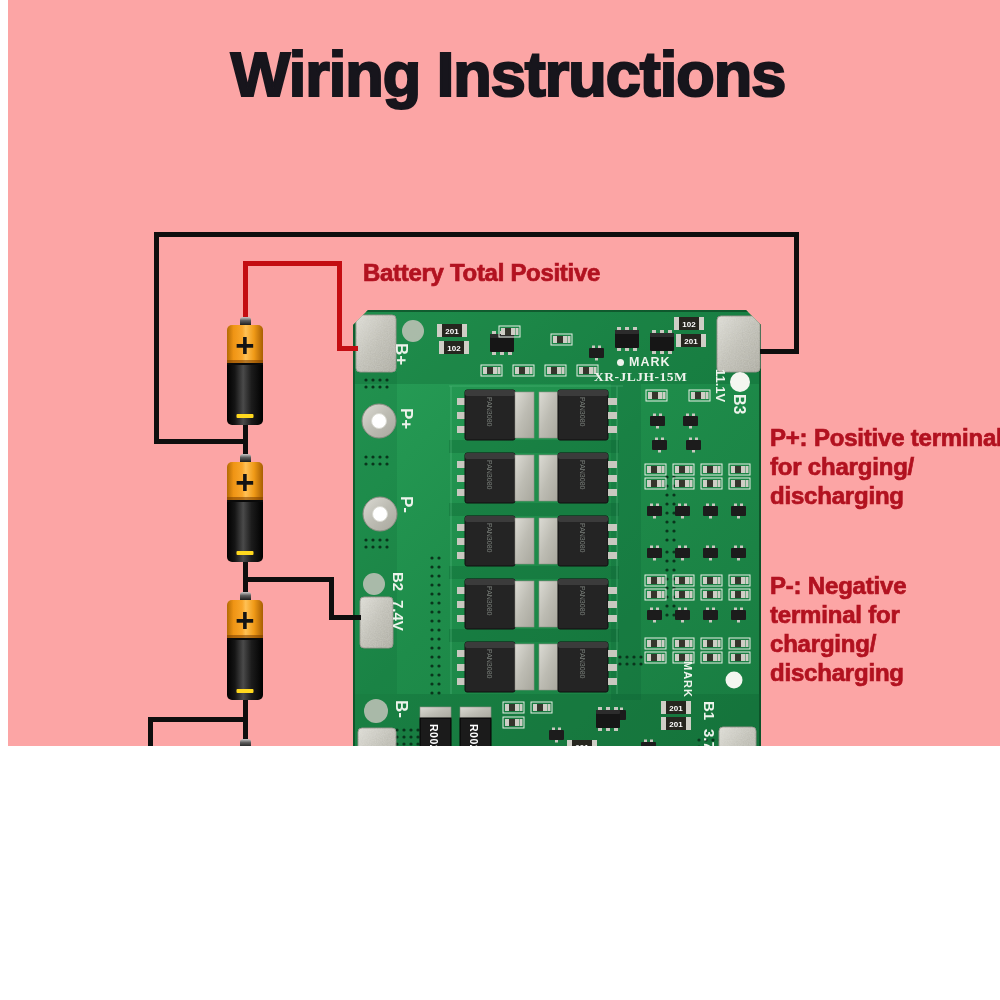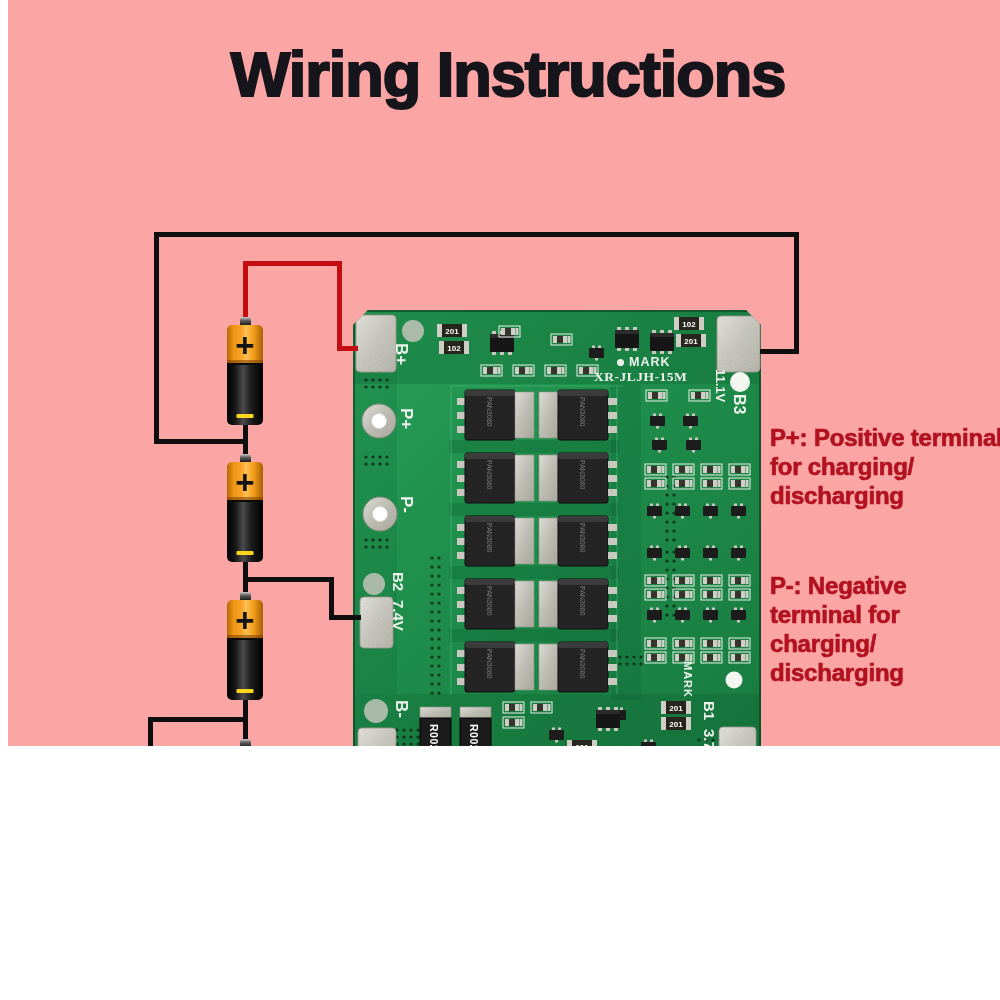--- a/index.html
+++ b/index.html
@@ -422,20 +422,21 @@
   <div class="battery" style="top:739px">
     <div class="nub"></div>
     <div class="cap">
         <span class="plus">+</span>
       </div>
     <div class="body">
         <div class="dash"></div>
       </div>
   </div>
 
+  <div class="red-note btp">Battery Total Positive</div>
   <div class="red-note note pplus">P+: Positive terminal
 for charging/
 discharging</div>
   <div class="red-note note pminus">P-: Negative
 terminal for
 charging/
 discharging</div>
 
 </div>
 

